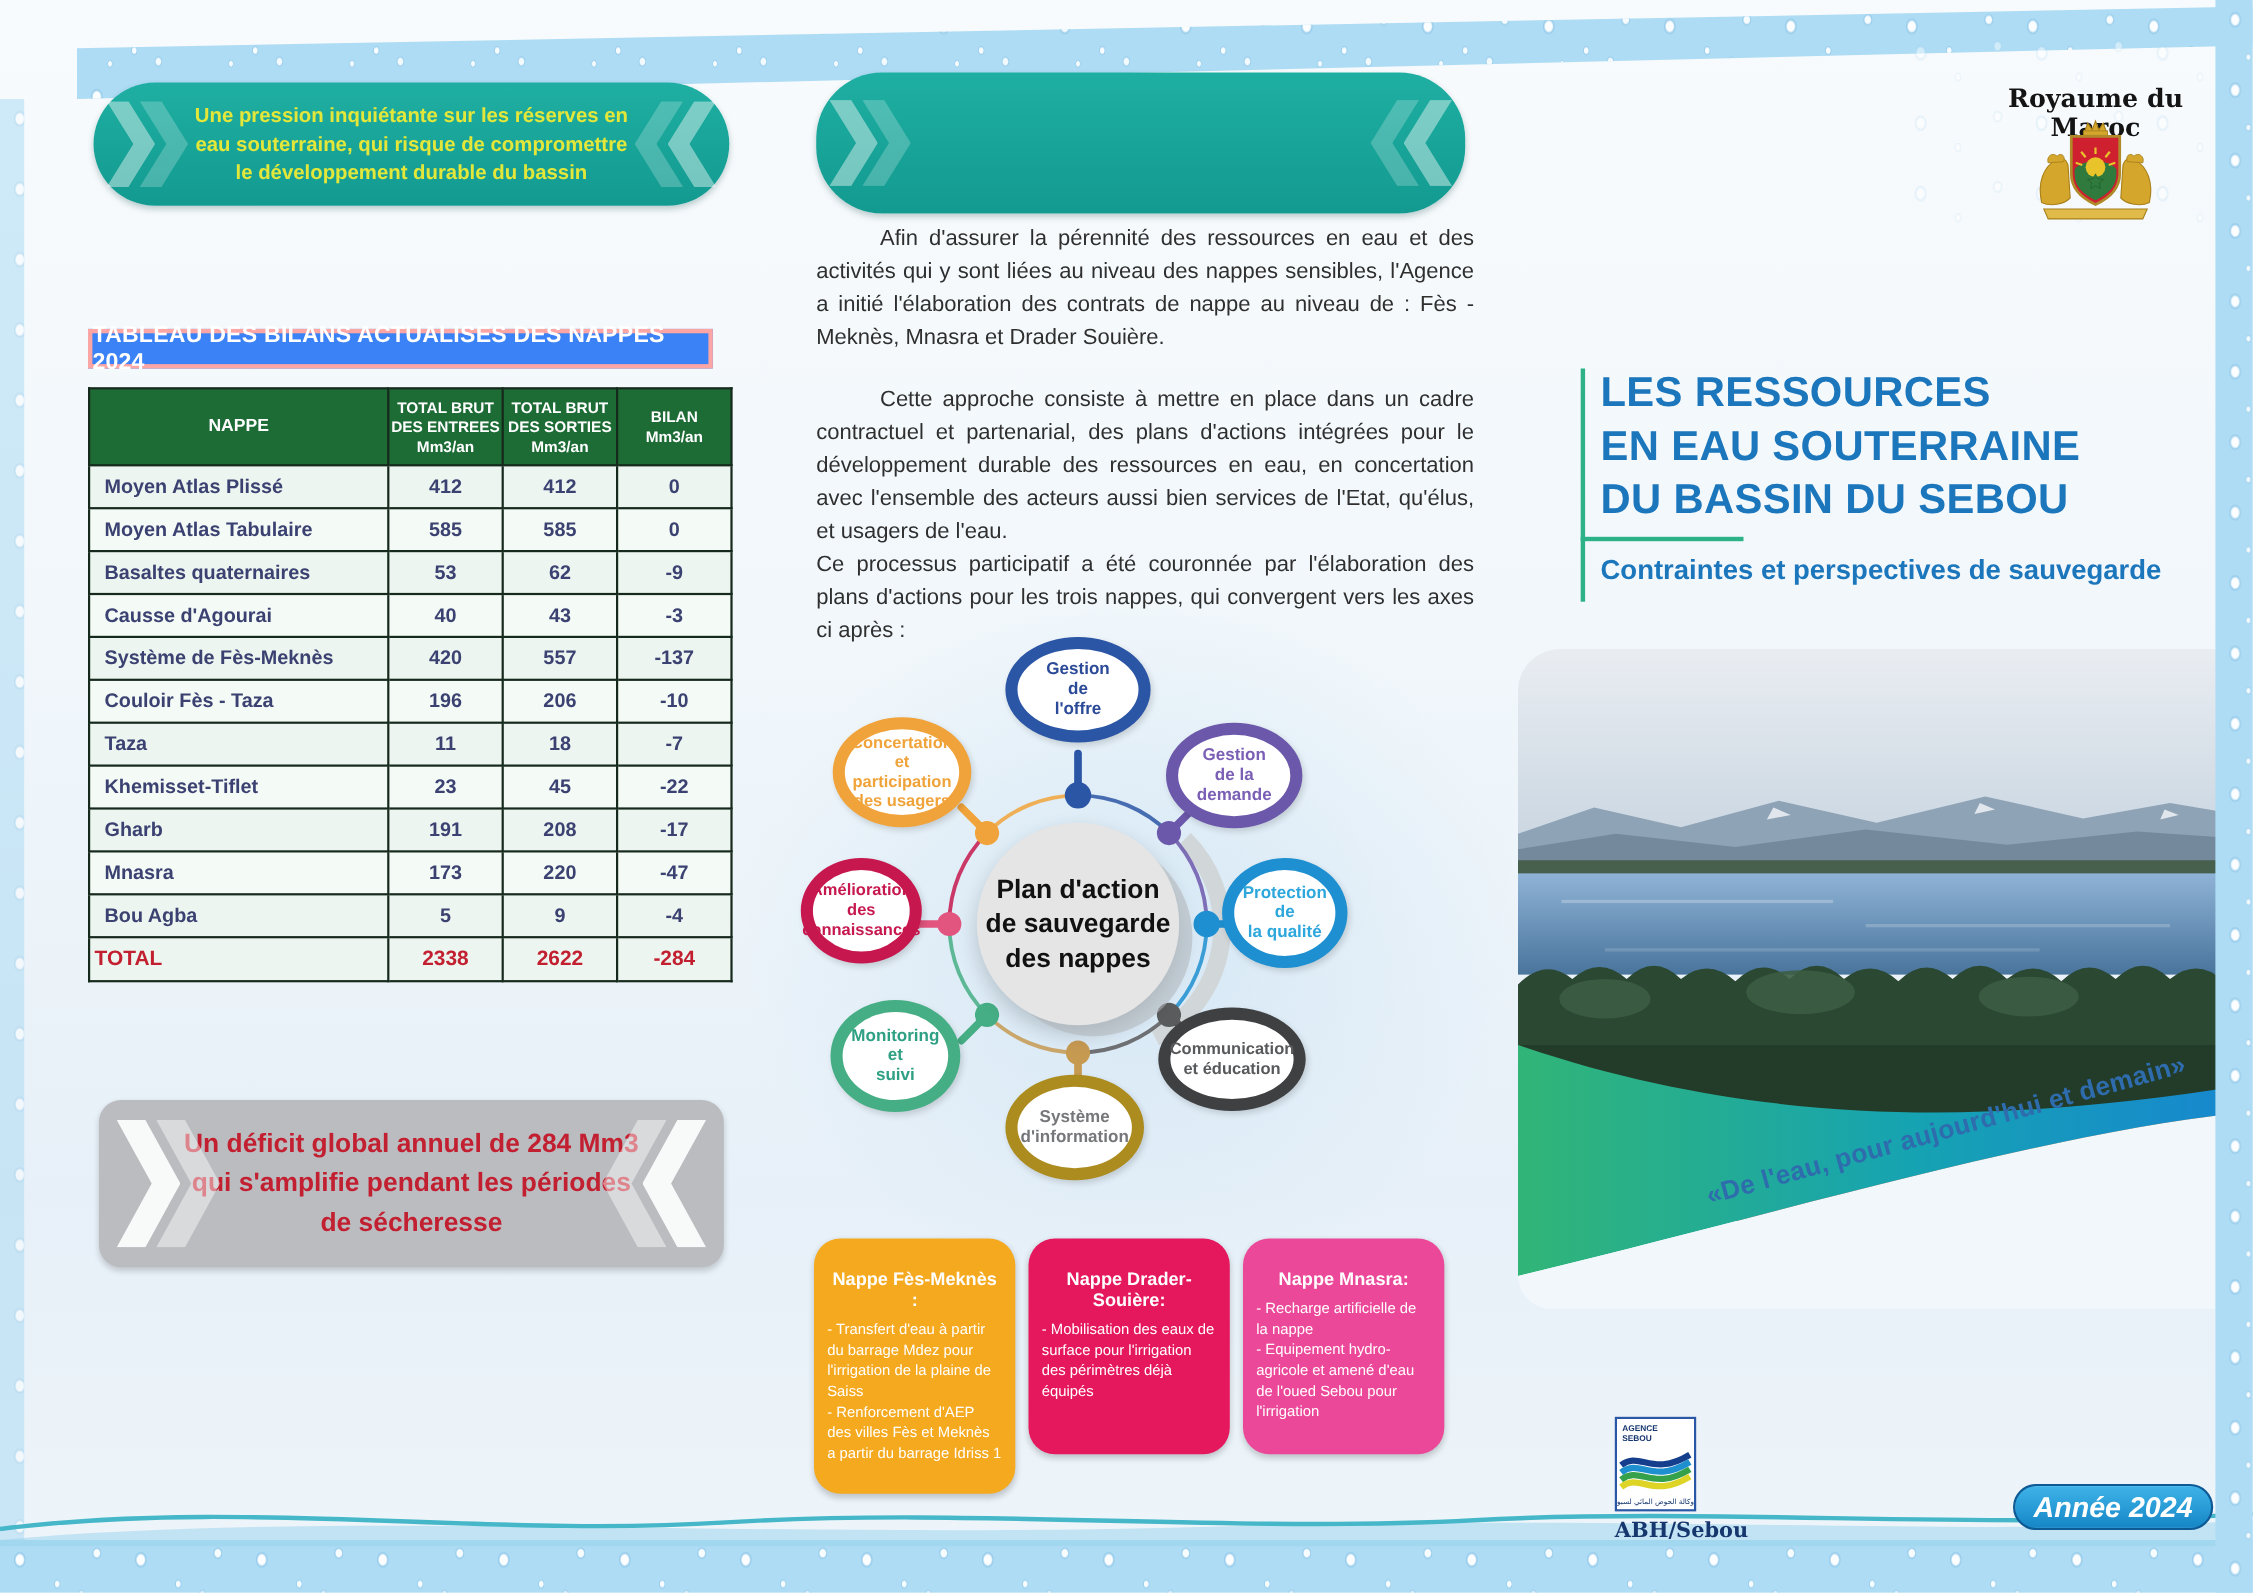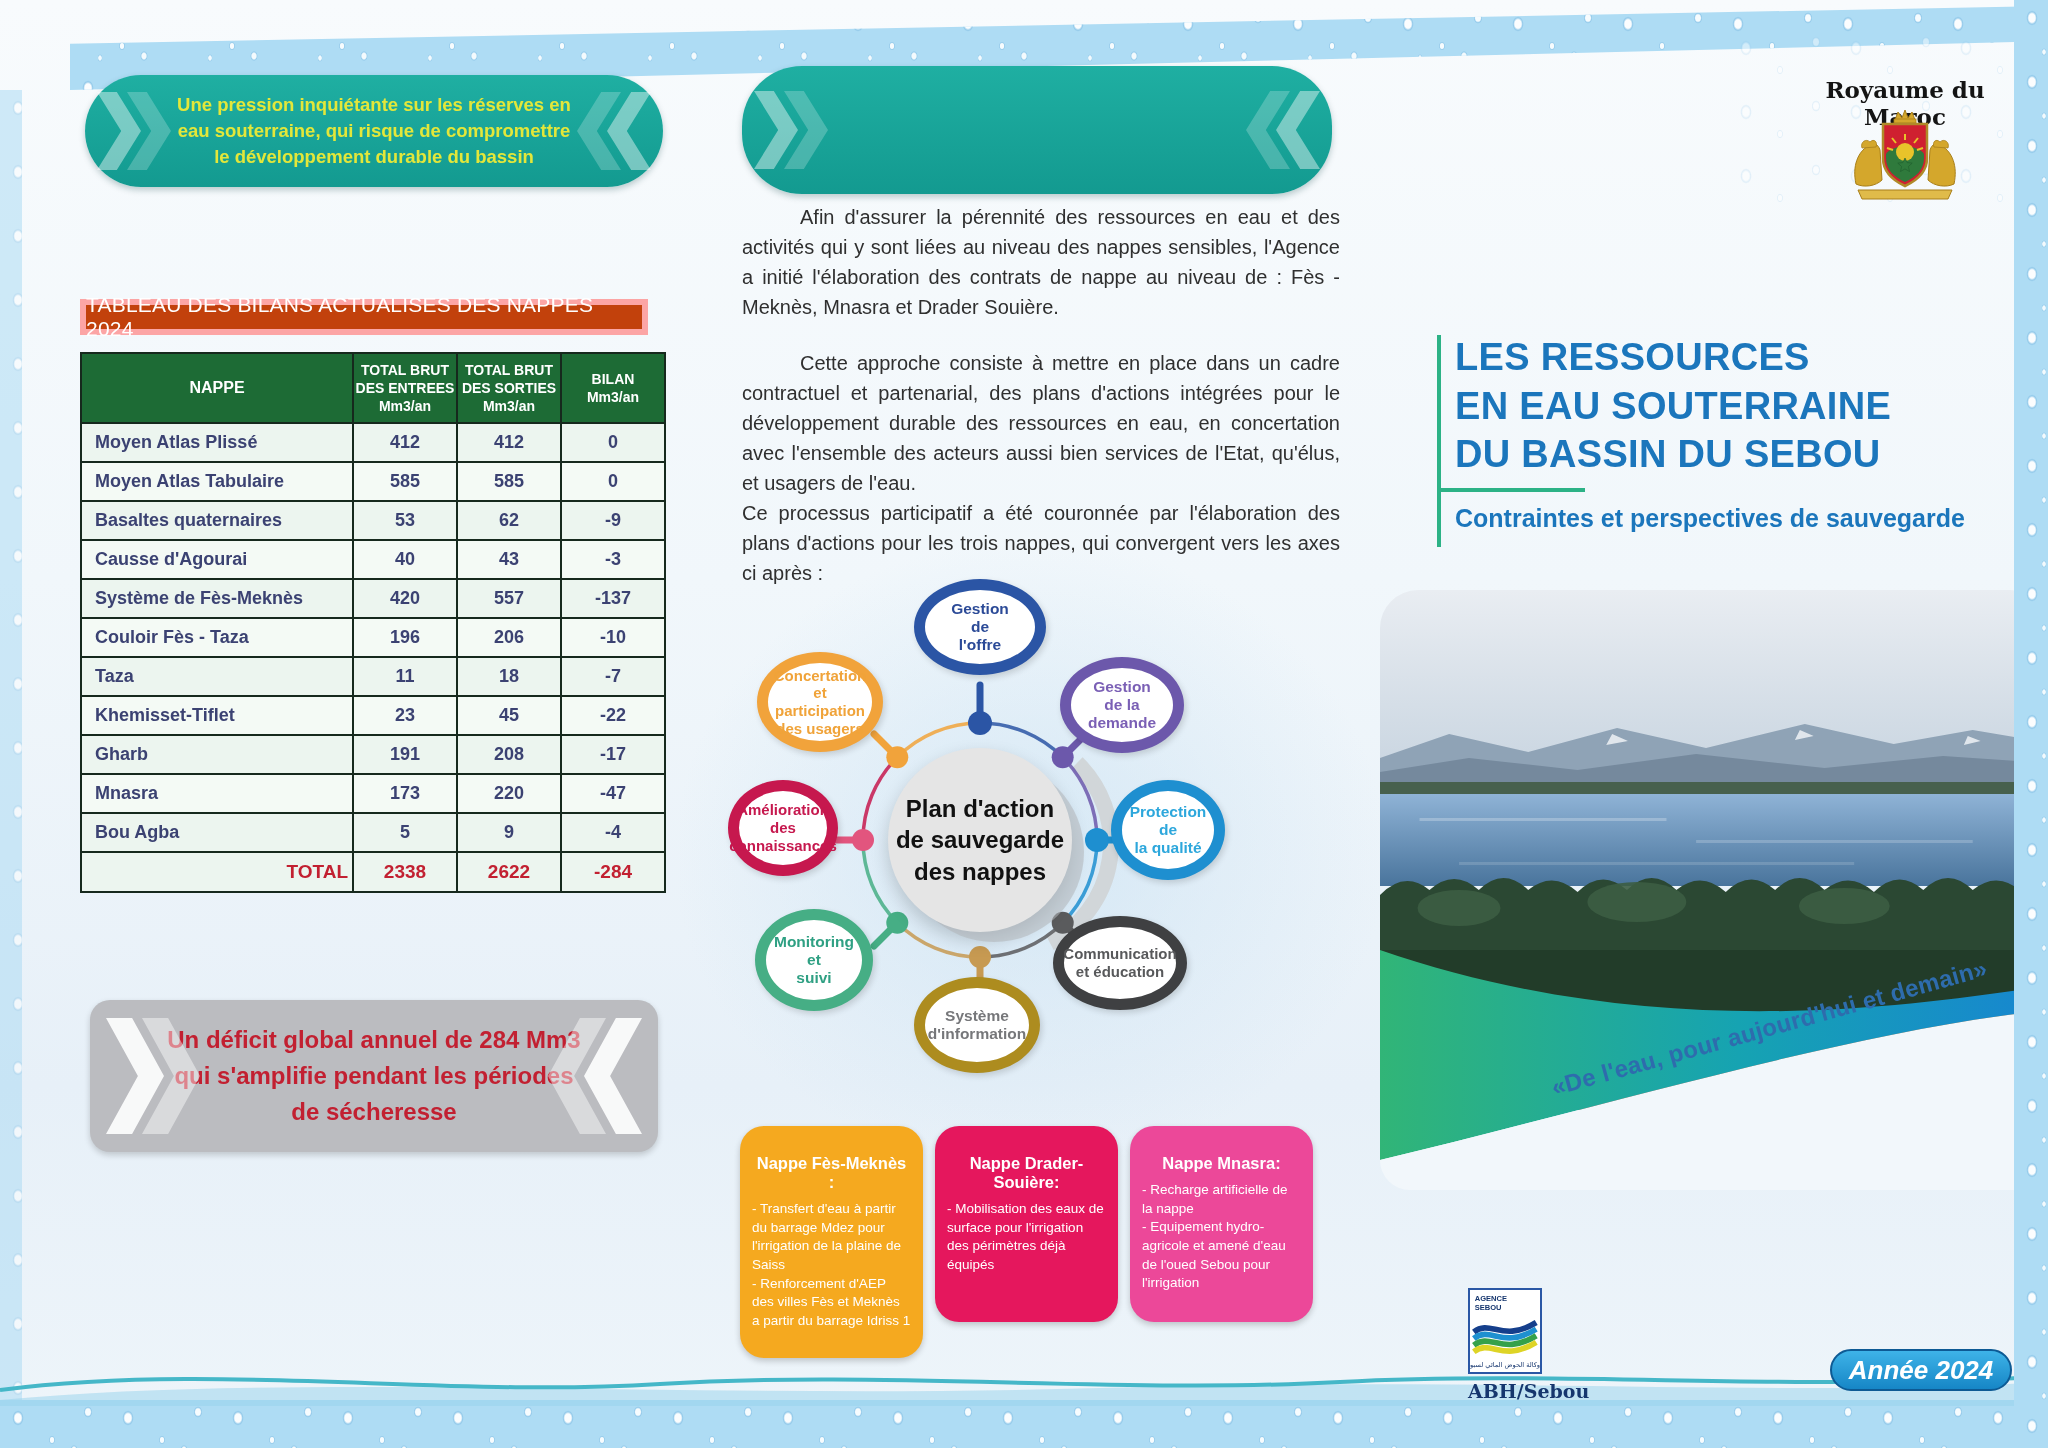--- a/index.html
+++ b/index.html
@@ -48,23 +48,23 @@
   .banner-mid  { left:742px; top:66px; width:590px; height:128px; font-size:18px; line-height:1.38; }
   .chev { position:absolute; top:50%; transform:translateY(-50%); }
   .chev-r { clip-path:polygon(0% 0%,45% 0%,100% 50%,45% 100%,0% 100%,55% 50%); }
   .chev-l { clip-path:polygon(100% 0%,55% 0%,0% 50%,55% 100%,100% 100%,45% 50%); }
   .pill .chev { width:44px; height:78px; }
   .pill .c1 { background:rgba(255,255,255,.42); }
   .pill .c2 { background:rgba(255,255,255,.22); }
 
   
   .table-title {
-    left:80px; top:299px; width:568px; height:36px; background:#c2410c;
-    color:#fff; font-weight:normal; font-size:21px; display:flex; align-items:center; justify-content:center;
-    z-index:2; letter-spacing:.2px; border:6px solid #fca5a5;
+    left:80px; top:299px; width:568px; height:36px; background:#3b82f6;
+    color:#fff; font-weight:bold; font-size:21px; display:flex; align-items:center; justify-content:center;
+    z-index:2; letter-spacing:.2px; border:4px solid #fca5a5;
   }
   table.bilan { left:80px; top:352px; width:586px; border-collapse:collapse; z-index:2; position:absolute;
     border:2px solid #16291d; background:#ecf5ef; }
   table.bilan th, table.bilan td { border:2px solid #16291d; }
   table.bilan th {
     background:#1d6b35; color:#fff; font-weight:bold; font-size:14px; line-height:1.3;
     white-space:pre-line; height:70px; vertical-align:middle; text-align:center;
   }
   table.bilan th.h-nappe { font-size:16px; }
   table.bilan td { font-weight:bold; font-size:18px; color:#3b4272; padding:8px 4px; text-align:center; background:#ecf5ef; }
@@ -252,21 +252,21 @@
         <td>220</td>
         <td>-47</td>
       </tr>
     <tr>
         <td class="c-name">Bou Agba</td>
         <td>5</td>
         <td>9</td>
         <td>-4</td>
       </tr>
     <tr class="total-row">
-      <td style="text-align:right">TOTAL</td>
+      <td style="text-align:left">TOTAL</td>
       <td>2338</td>
       <td>2622</td>
       <td>-284</td>
     </tr>
   </tbody>
 </table>
 
 <div class="abs deficit">
   <span class="chev chev-r c1" style="left:16px"></span>
   <span class="chev chev-r c2" style="left:52px"></span>

